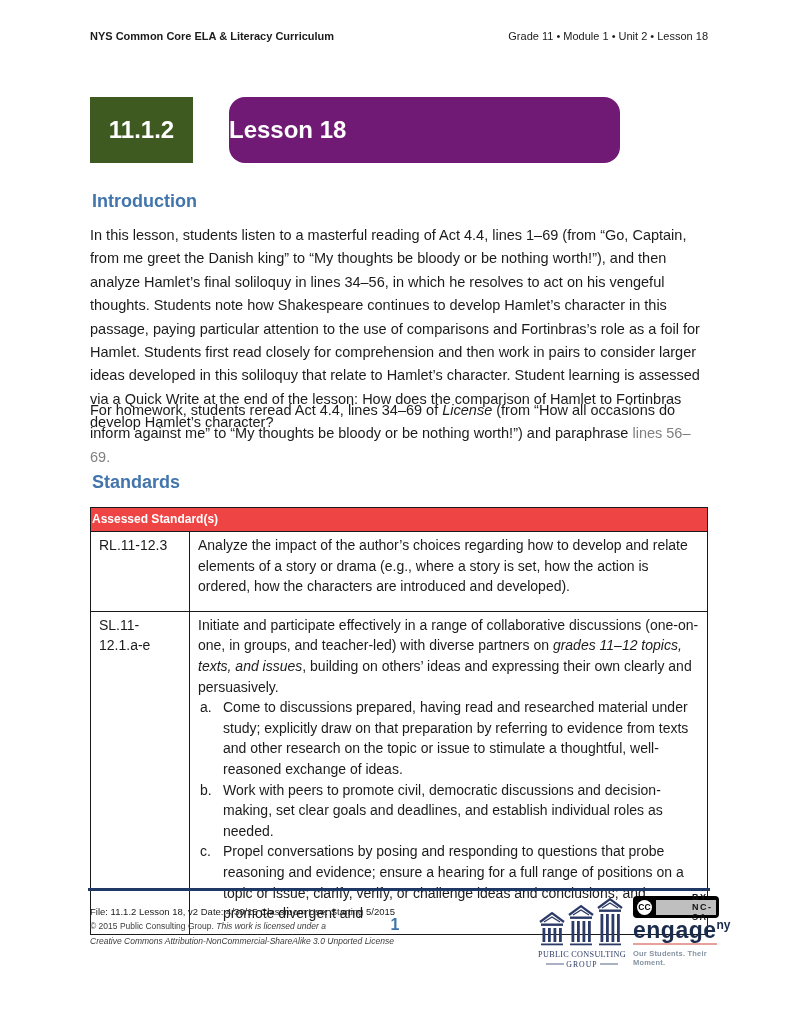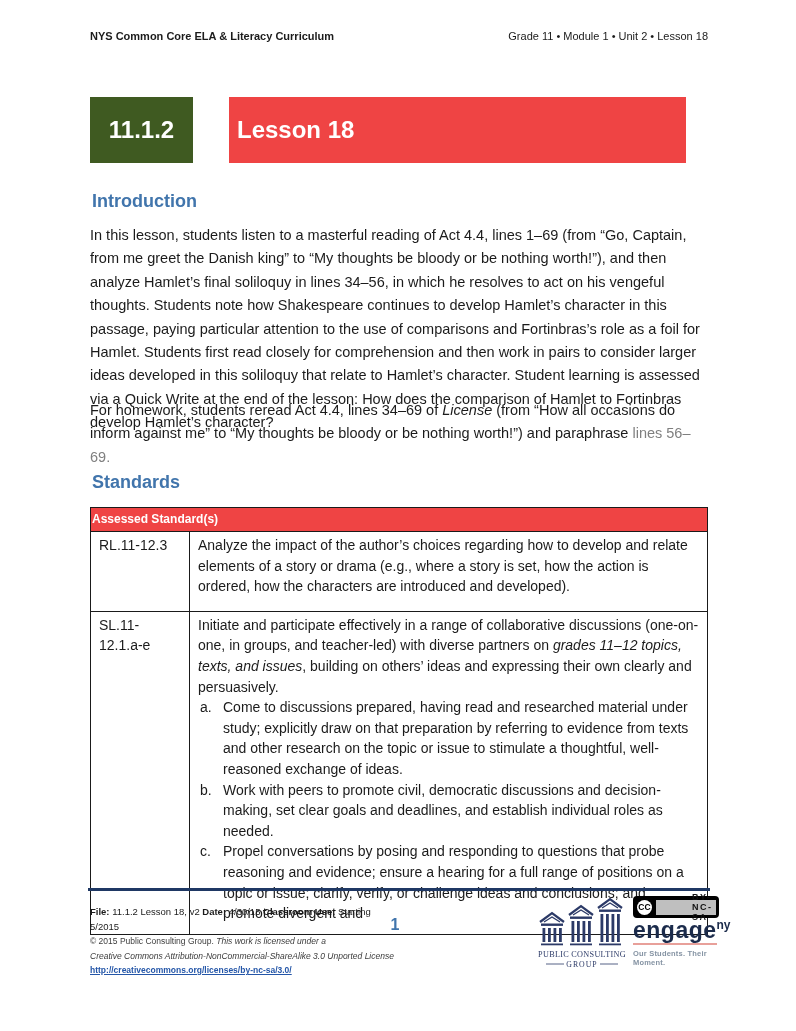--- a/index.html
+++ b/index.html
@@ -10,29 +10,29 @@
   }
   
   .doc-header {
     position:absolute; top:30px; left:90px; width:618px;
     display:flex; justify-content:space-between; font-size:11px;
   }
   .doc-header .hl { font-weight:bold; }
   .doc-header .hr { font-weight:normal; }
 
   
-  .banner { position:absolute; top:97px; left:90px; width:596px; height:66px; display:flex;gap:16px; }
+  .banner { position:absolute; top:97px; left:90px; width:530px; height:66px; display:flex;gap:16px; }
   .banner-code {
     width:103px; background:#3F5A21; color:#fff; font-weight:bold; font-size:24px;
     display:flex; align-items:center; justify-content:center;
   }
   .banner-gap { width:4px; background:#ffffff; }
   .banner-title {
-    flex:1; background:#ef4444; color:#fff; font-weight:bold; font-size:24px;
-    display:flex; align-items:center; padding-left:8px;
+    flex:1; background:#701a75; color:#fff; font-weight:bold; font-size:24px;
+    display:flex; align-items:center; padding-left:0;border-radius:16px;
   }
 
   
   .sec-heading { position:absolute; left:92px; color:#4175AC; font-size:18px; font-weight:bold; }
   #h-intro { top:191px; }
   #h-standards { top:472px; }
 
   
   .para { position:absolute; left:90px; width:618px; font-size:14.5px; line-height:23.4px; }
   #para1 { top:224px; }
@@ -54,21 +54,21 @@
   td.desc { vertical-align:top; padding:3px 8px 10px 8px; }
   #row-rl td { padding-bottom:14px; }
   .li { display:flex; }
   .li-label { flex:none; width:23px; padding-left:2px; }
   .li-text { flex:1; }
 
   
   .footer-rule { position:absolute; top:888px; left:88px; width:622px; height:3px; background:#1F3864; }
   .footer-left { position:absolute; top:904px; left:90px; width:310px; color:#2b2b2b; }
   .f-line1 { font-size:9.5px; line-height:15px; color:#1b1b1b; }
-  .f-line1 b { font-weight:bold;text-align:right; }
+  .f-line1 b { font-weight:normal;text-align:right; }
   .f-small { font-size:8.5px; line-height:14.5px; color:#3c3c3c; }
   .f-link { font-size:8.5px; line-height:15px; font-weight:bold; color:#2456A8; text-decoration:underline; cursor:pointer; }
   .page-num { position:absolute; top:916px; left:378px; width:34px; text-align:center; color:#4175AC; font-weight:bold; font-size:16px; }
 
   .footer-logos { position:absolute; top:896px; left:538px; display:flex; gap:7px; align-items:flex-start; }
   .pcg-logo { width:88px; height:78px; }
   .right-logos { width:88px; display:flex; flex-direction:column; align-items:flex-start; }
   .cc-badge {
     width:86px; height:22px; background:#000; border-radius:4px;
     display:flex; align-items:center; box-sizing:border-box; padding:0 3px 0 4px;
@@ -152,21 +152,20 @@
       <b>Date:</b>
       <span>4/30/15</span>
       <b>Classroom Use:</b>
       <span>Starting 5/2015</span>
     </div>
     <div class="f-small">
       <span>© 2015 Public Consulting Group.</span>
       <span class="it">This work is licensed under a</span>
     </div>
     <div class="f-small it">Creative Commons Attribution-NonCommercial-ShareAlike 3.0 Unported License</div>
-    <div class="f-link">http://creativecommons.org/licenses/by-nc-sa/3.0/</div>
   </div>
 
   <div class="page-num">1</div>
 
   <div class="footer-logos">
 
     <svg class="pcg-logo" viewBox="0 0 88 78" xmlns="http://www.w3.org/2000/svg">
       <g fill="#2C3A67" stroke="#2C3A67">
 
         <polyline points="2,26 14,17 26,26" fill="none" stroke-width="2.2"></polyline>

